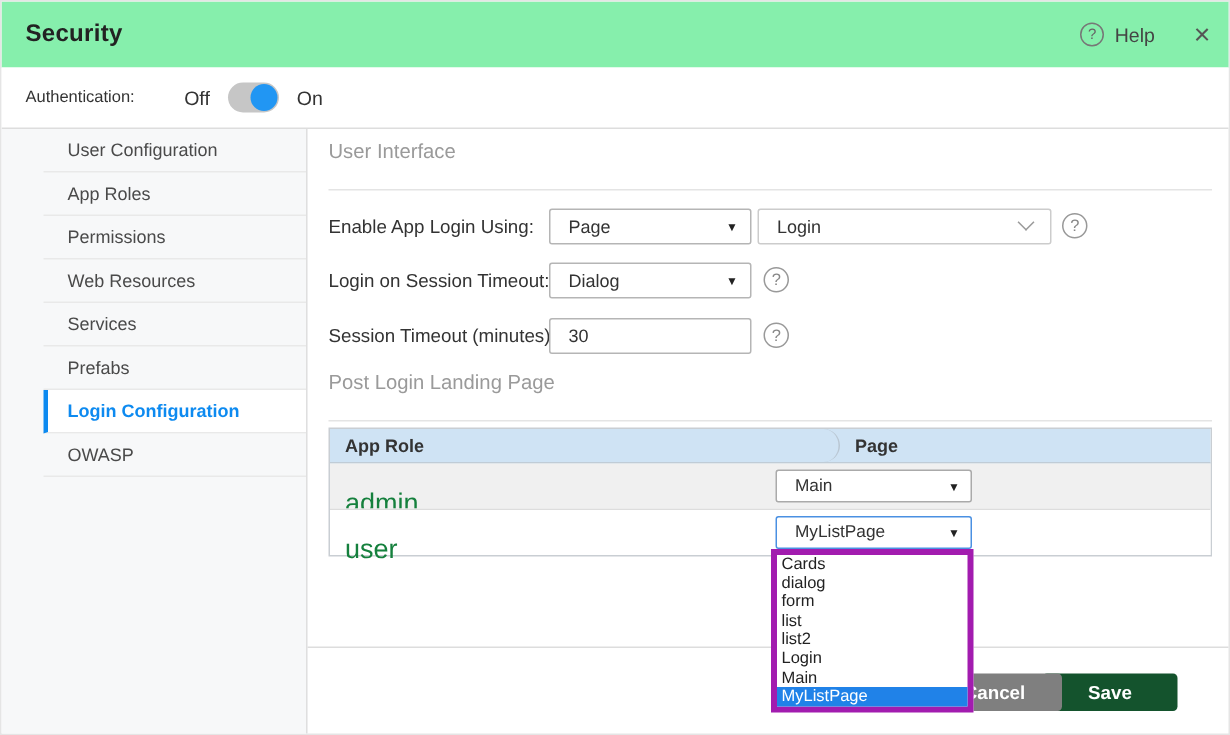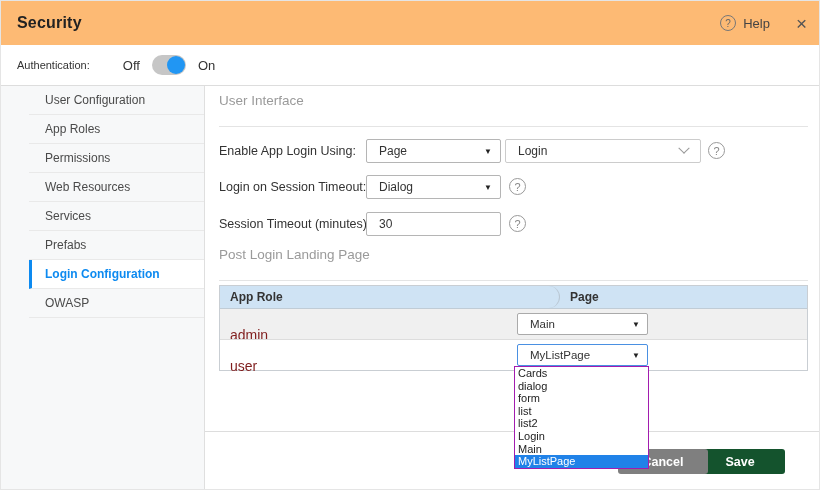--- a/index.html
+++ b/index.html
@@ -1,21 +1,21 @@
 <!DOCTYPE html>
 <html><head>
 <meta charset="utf-8">
 <style>
   * { margin:0; padding:0; box-sizing:border-box; }
   html,body { background:#fff; }
   body { font-family:"Liberation Sans","DejaVu Sans",sans-serif; }
   #app { position:relative; width:820px; height:490px; background:#fff; overflow:hidden; border:1px solid #e5e5e5; }
 
   
-  .topbar { position:absolute; left:0; top:0; width:820px; height:44px; background:#fdba74; display:flex; align-items:center;text-align:center; }
+  .topbar { position:absolute; left:0; top:0; width:820px; height:44px; background:#86efac; display:flex; align-items:center;text-align:center; }
   .topbar-title { margin-left:16px; font-size:16px; font-weight:bold; color:#222; letter-spacing:.2px; }
   .topbar-right { position:absolute; right:14px; top:0; height:44px; display:flex; align-items:center; }
   .qcircle { display:inline-flex; align-items:center; justify-content:center; width:16px; height:16px; border:1px solid #777; border-radius:50%; font-size:10px; color:#666; }
   .help-label { font-size:13px; color:#444; margin-left:7px; }
   .close-x { font-size:19px; color:#555; margin-left:26px; line-height:1; cursor:pointer; }
 
   
   .authbar { position:absolute; left:0; top:44px; width:820px; height:41px; background:#fff; border-bottom:1px solid #ddd; display:flex; align-items:center; }
   .auth-label { margin-left:16px; font-size:11px; color:#333; }
   .auth-off { margin-left:33px; font-size:13px; color:#333; }
@@ -44,29 +44,29 @@
 
   
   .ptable { position:absolute; left:218px; top:284px; width:589px; border:1px solid #c9ced3; }
   .t-head { display:flex; height:23px; background:#cfe3f4; border-bottom:1px solid #c0ccd6; }
   .t-head .c1 { width:340px; border-right:1px solid #b9c6d2;border-radius:11px; }
   .t-head .hc { font-size:12px; font-weight:bold; color:#333; line-height:22px; padding-left:10px; }
   .t-head .c2 { flex:1; }
   .t-row { display:flex; position:relative; }
   .t-row.alt { background:#f0f0f0; height:30px; }
   .t-row.plain { background:#fff; height:31px; border-top:1px solid #ddd; }
-  .t-role { width:292px; font-size:14px; color:#7f1d1d; display:flex; align-items:center; padding-left:10px;margin-top:22px; }
+  .t-role { width:292px; font-size:18px; color:#15803d; display:flex; align-items:center; padding-left:10px;margin-top:22px; }
   .t-pagecell { flex:1; position:relative; }
   .cell-sel { position:absolute; left:5px; top:4px; width:131px; height:22px; background:#fff; border:1px solid #aaa; border-radius:2px; display:flex; align-items:center; font-size:11.5px; color:#333; cursor:pointer; }
   .cell-sel .sel-text { padding-left:12px; flex:1; }
   .cell-sel .tri { font-size:8px; color:#222; margin-right:7px; }
   .cell-sel.focused { border:1px solid #4a90e2; }
 
   
-  .open-list { position:absolute; left:513px; top:365px; width:135px; background:#fff; border:1px solid #a21caf; z-index:20; }
+  .open-list { position:absolute; left:513px; top:365px; width:135px; background:#fff; border:4px solid #a21caf; z-index:20; }
   .opt { height:12.6px; line-height:12.6px; font-size:11px; color:#222; padding-left:3px; white-space:nowrap; overflow:hidden; cursor:pointer; }
   .opt.selected { background:#2082e8; color:#fff; }
 
   
   .footer-line { position:absolute; left:204px; top:430px; width:616px; border-top:1px solid #ddd; }
   .btn { position:absolute; top:448px; width:90px; height:25px; border:none; border-radius:3px; color:#fff; font-size:12.5px; font-weight:bold; font-family:"Liberation Sans","DejaVu Sans",sans-serif; display:flex; align-items:center; justify-content:center; cursor:pointer; }
   .btn-cancel { left:617px; background:#7f7f7f; z-index:5; }
   .btn-save { left:694px; background:#14532d; }
 </style>
 </head>

